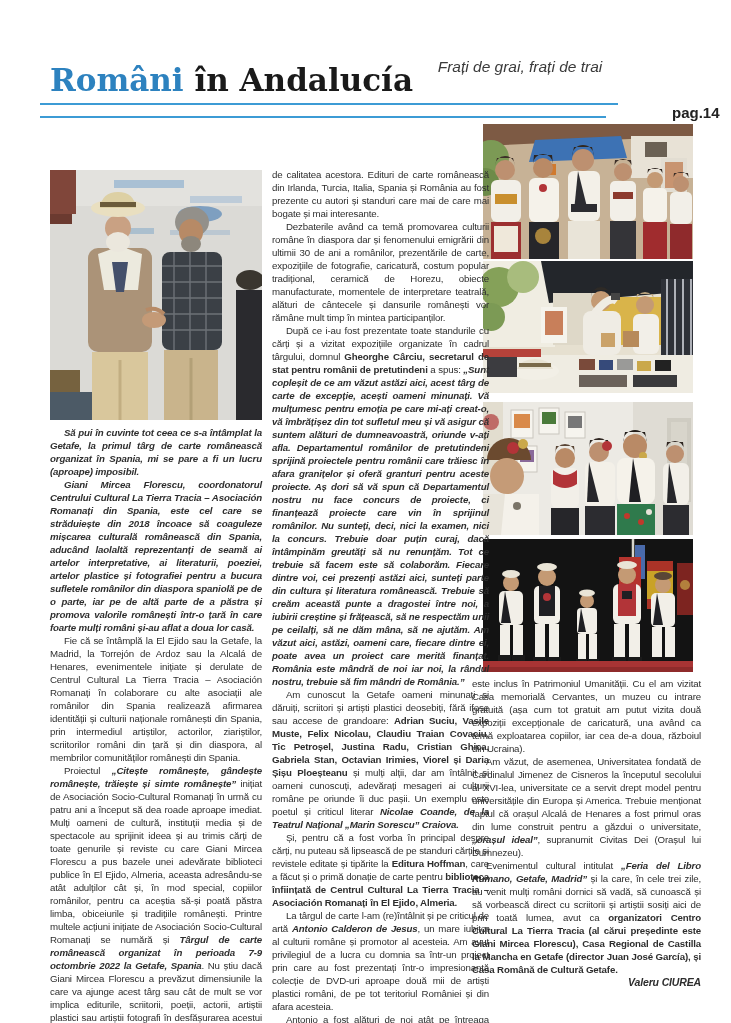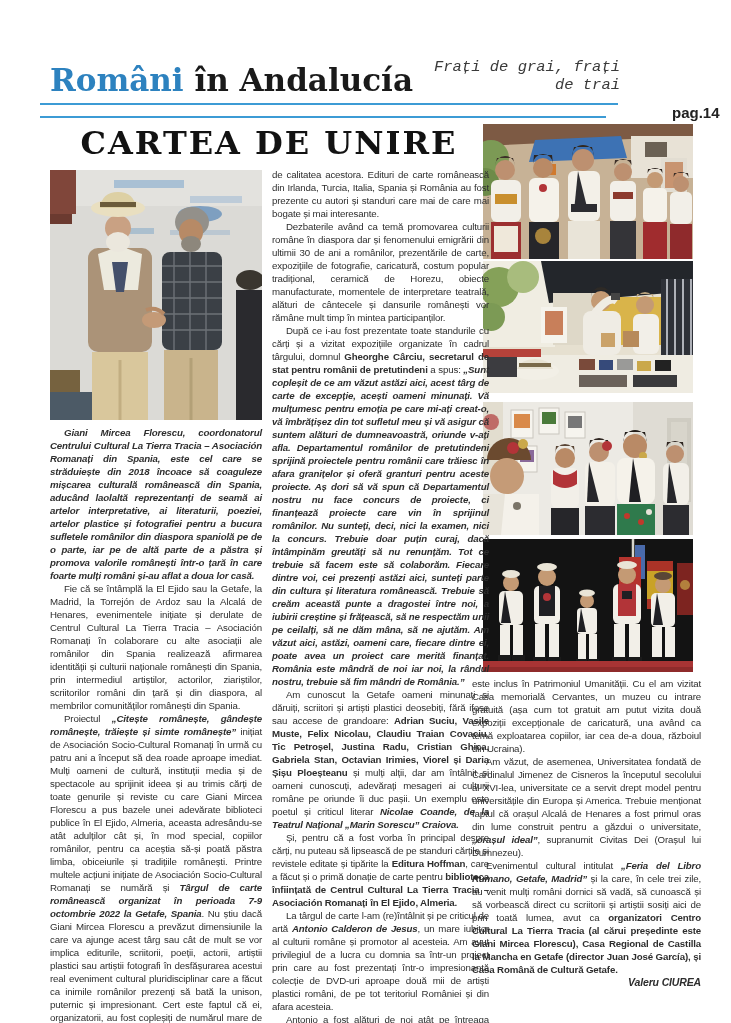--- a/index.html
+++ b/index.html
@@ -3,22 +3,22 @@
 <meta charset="utf-8">
 <style>
   html,body{margin:0;padding:0;background:#ffffff;}
   .page{position:relative;width:731px;height:1023px;background:#ffffff;overflow:hidden;
         font-family:"Liberation Sans",sans-serif;color:#2e2e2e;padding-left:11px;}
   
   .masthead{position:absolute;left:50px;top:62px;font-family:"DejaVu Serif",serif;
             font-weight:bold;font-size:31px;letter-spacing:0px;white-space:nowrap;}
   .masthead .part1{color:#2d82bf;}
   .masthead .part2{color:#1a1a1a;}
-  .tagline{position:absolute;left:420px;top:58px;width:200px;text-align:right;
-           font-family:Liberation Mono, monospace;font-style:italic;font-size:15.5px;color:#3a3a3a;}
+  .tagline{position:absolute;left:420px;top:58px;width:200px;text-align:center;
+           font-family:Liberation Sans, sans-serif;font-style:italic;font-size:15.5px;color:#3a3a3a;}
   .rule{position:absolute;height:2px;background:#3c9bd5;}
   .rule.top{left:40px;top:103px;width:578px;}
   .rule.bottom{left:40px;top:116px;width:566px;}
   .logo{position:absolute;left:615px;top:56px;width:114px;height:64px;}
   .pagenum{position:absolute;left:672px;top:104px;font-size:15px;color:#222;font-weight:bold;}
   
   .title{position:absolute;left:50px;top:124px;width:438px;text-align:center;
          font-family:"DejaVu Serif",serif;font-weight:bold;font-size:32px;
          letter-spacing:2px;color:#121212;}
   
@@ -49,21 +49,20 @@
 
   <div class="masthead">
     <span class="part1">Români</span><span class="part2"> în Andalucía</span>
   </div>
   <div class="tagline">Frați de grai, frați de trai</div>
   <div class="rule top"></div>
   <div class="rule bottom"></div>
 
   <div class="pagenum">pag.14</div>
 
-  <div class="title">CARTEA DE UNIRE</div>
 
   <div class="photo photo-a">
     <svg width="212" height="250" viewBox="0 0 212 250">
       <rect width="212" height="250" fill="#dbdad6"></rect>
       <rect y="0" width="212" height="36" fill="#e3e2de"></rect>
       <rect x="64" y="10" width="70" height="8" fill="#a9c0d4"></rect>
       <rect x="140" y="26" width="52" height="7" fill="#b3c6d6" opacity="0.8"></rect>
       <ellipse cx="150" cy="44" rx="22" ry="8" fill="#7e9fc0"></ellipse>
       <rect x="58" y="58" width="46" height="6" fill="#9fb8cc" opacity="0.8"></rect>
       <rect x="120" y="60" width="60" height="5" fill="#aebfce" opacity="0.7"></rect>
@@ -351,20 +350,21 @@
         <path d="M174 54 l6 32 l-10 0 Z" fill="#1f1f23"></path>
         <rect x="169" y="88" width="10" height="30" fill="#f2efe8"></rect>
           <rect x="182" y="88" width="10" height="30" fill="#f2efe8"></rect>
       </g>
       <rect x="0" y="122" width="210" height="11" fill="#a83434"></rect>
       <rect x="0" y="128" width="210" height="5" fill="#8f2b2b"></rect>
     </svg>
   </div>
 
   <div class="col col1 paras">
+      <p class="indent"><span class="b i">Să pui în cuvinte tot ceea ce s-a întâmplat la Getafe, la primul târg de carte românească organizat în Spania, mi se pare a fi un lucru (aproape) imposibil.</span></p>
       <p class="indent"><span class="b i">Giani Mircea Florescu, coordonatorul Centrului Cultural La Tierra Tracia – Asociación Romanați din Spania, este cel care se străduiește din 2018 încoace să coaguleze mișcarea culturală românească din Spania, aducând laolaltă reprezentanți de seamă ai artelor interpretative, ai literaturii, poeziei, artelor plastice și fotografiei pentru a bucura sufletele românilor din diaspora spaniolă pe de o parte, iar pe de altă parte de a păstra și promova valorile românești într-o țară în care foarte mulți români și-au aflat a doua lor casă.</span></p>
       <p class="indent"><span>Fie că se întâmplă la El Ejido sau la Getafe, la Madrid, la Torrejón de Ardoz sau la Alcalá de Henares, evenimentele inițiate și derulate de Centrul Cultural La Tierra Tracia – Asociación Romanați în colaborare cu alte asociații ale românilor din Spania realizează afirmarea identității și culturii naționale românești din Spania, prin intermediul artiștilor, actorilor, ziariștilor, scriitorilor români din țară și din diaspora, al membrilor comunităților românești din Spania.</span></p>
       <p class="indent"><span>Proiectul </span><span class="b i">„Citește românește, gândește românește, trăiește și simte românește”</span><span> inițiat de Asociación Socio-Cultural Romanați în urmă cu patru ani a început să dea roade aproape imediat. Mulți oameni de cultură, instituții media și de spectacole au sprijinit ideea și au trimis cărți de toate genurile și reviste cu care Giani Mircea Florescu a pus bazele unei adevărate biblioteci publice în El Ejido, Almeria, aceasta adresându-se atât adulților cât și, în mod special, copiilor românilor, pentru ca aceștia să-și poată păstra limba, obiceiurile și tradițiile românești. Printre multele acțiuni inițiate de Asociación Socio-Cultural Romanați se numără și </span><span class="b i">Târgul de carte românească organizat în perioada 7-9 octombrie 2022 la Getafe, Spania</span><span>. Nu știu dacă Giani Mircea Florescu a prevăzut dimensiunile la care va ajunge acest târg sau cât de mult se vor implica editurile, scriitorii, poeții, actorii, artiștii plastici sau artiștii fotografi în desfășurarea acestui real eveniment cultural pluridisciplinar care a făcut ca inimile românilor prezenți să bată la unison, puternic și impresionant. Cert este faptul că ei, organizatorii, au fost copleșiți de numărul mare de participanți și</span></p>
     </div>
   <div class="col col2 paras">
       <p><span>de calitatea acestora. Edituri de carte românească din Irlanda, Turcia, Italia, Spania și România au fost prezente cu autori și standuri care mai de care mai bogate și mai interesante.</span></p>
       <p class="indent gap"><span>Dezbaterile având ca temă promovarea culturii române în diaspora dar și fenomenului emigrării din ultimii 30 de ani a românilor, prezentările de carte, expozițiile de fotografie, caricatură, costum popular tradițional, ceramică de Horezu, obiecte manufacturate, momentele de interpretare teatrală, alături de cântecele și dansurile românești vor rămâne mult timp în mintea participanților.</span></p>
       <p class="indent gap"><span>După ce i-au fost prezentate toate standurile cu cărți și a vizitat expozițiile organizate în cadrul târgului, domnul </span><span class="b">Gheorghe Cârciu, secretarul de stat pentru românii de pretutindeni</span><span> a spus: </span><span class="b i">„Sunt copleșit de ce am văzut astăzi aici, acest târg de carte de excepție, acești oameni minunați. Vă mulțumesc pentru emoția pe care mi-ați creat-o, vă îmbrățișez din tot sufletul meu și vă asigur că suntem alături de dumneavoastră, oriunde v-ați afla. Departamentul românilor de pretutindeni sprijină proiectele pentru românii care trăiesc în afara granițelor și oferă granturi pentru aceste proiecte. Aș dori să vă spun că Departamentul nostru nu face concurs de proiecte, ci finanțează proiecte care vin în sprijinul românilor. Nu sunteți, deci, nici la examen, nici la concurs. Trebuie doar puțin curaj, dacă întâmpinăm greutăți să nu renunțăm. Tot ce trebuie să facem este să colaborăm. Fiecare dintre voi, cei prezenți astăzi aici, sunteți parte din cultura și literatura românească. Trebuie să creăm această punte a dragostei între noi, a iubirii creștine și frățească, să ne respectăm unii pe ceilalți, să ne dăm mâna, să ne ajutăm. Am văzut aici, astăzi, oameni care, fiecare dintre ei, poate avea un proiect care merită finanțat. România este mândră de noi iar noi, la rândul nostru, trebuie să fim mândri de România.”</span></p>
       <p class="indent"><span>Am cunoscut la Getafe oameni minunați și dăruiți, scriitori și artiști plastici deosebiți, fără ifose sau accese de grandoare: </span><span class="b">Adrian Suciu, Vasile Muste, Felix Nicolau, Claudiu Traian Covaciu, Tic Petroșel, Justina Radu, Cristian Ghica, Gabriela Stan, Octavian Irimies, Viorel și Daria Șișu Ploeșteanu</span><span> și mulți alții, dar am întâlnit și oameni cunoscuți, adevărați mesageri ai culturii române pe oriunde îi duc pașii. Un exemplu este poetul și criticul literar </span><span class="b i">Nicolae Coande, de la Teatrul Național „Marin Sorescu” Craiova.</span></p>
       <p class="indent"><span>Și, pentru că a fost vorba în principal despre cărți, nu puteau să lipsească de pe standuri cărțile și revistele editate și tipărite la </span><span class="b">Editura Hoffman</span><span>, care a făcut și o primă donație de carte pentru </span><span class="b">biblioteca înființată de Centrul Cultural La Tierra Tracia – Asociación Romanați în El Ejido, Almeria.</span></p>

